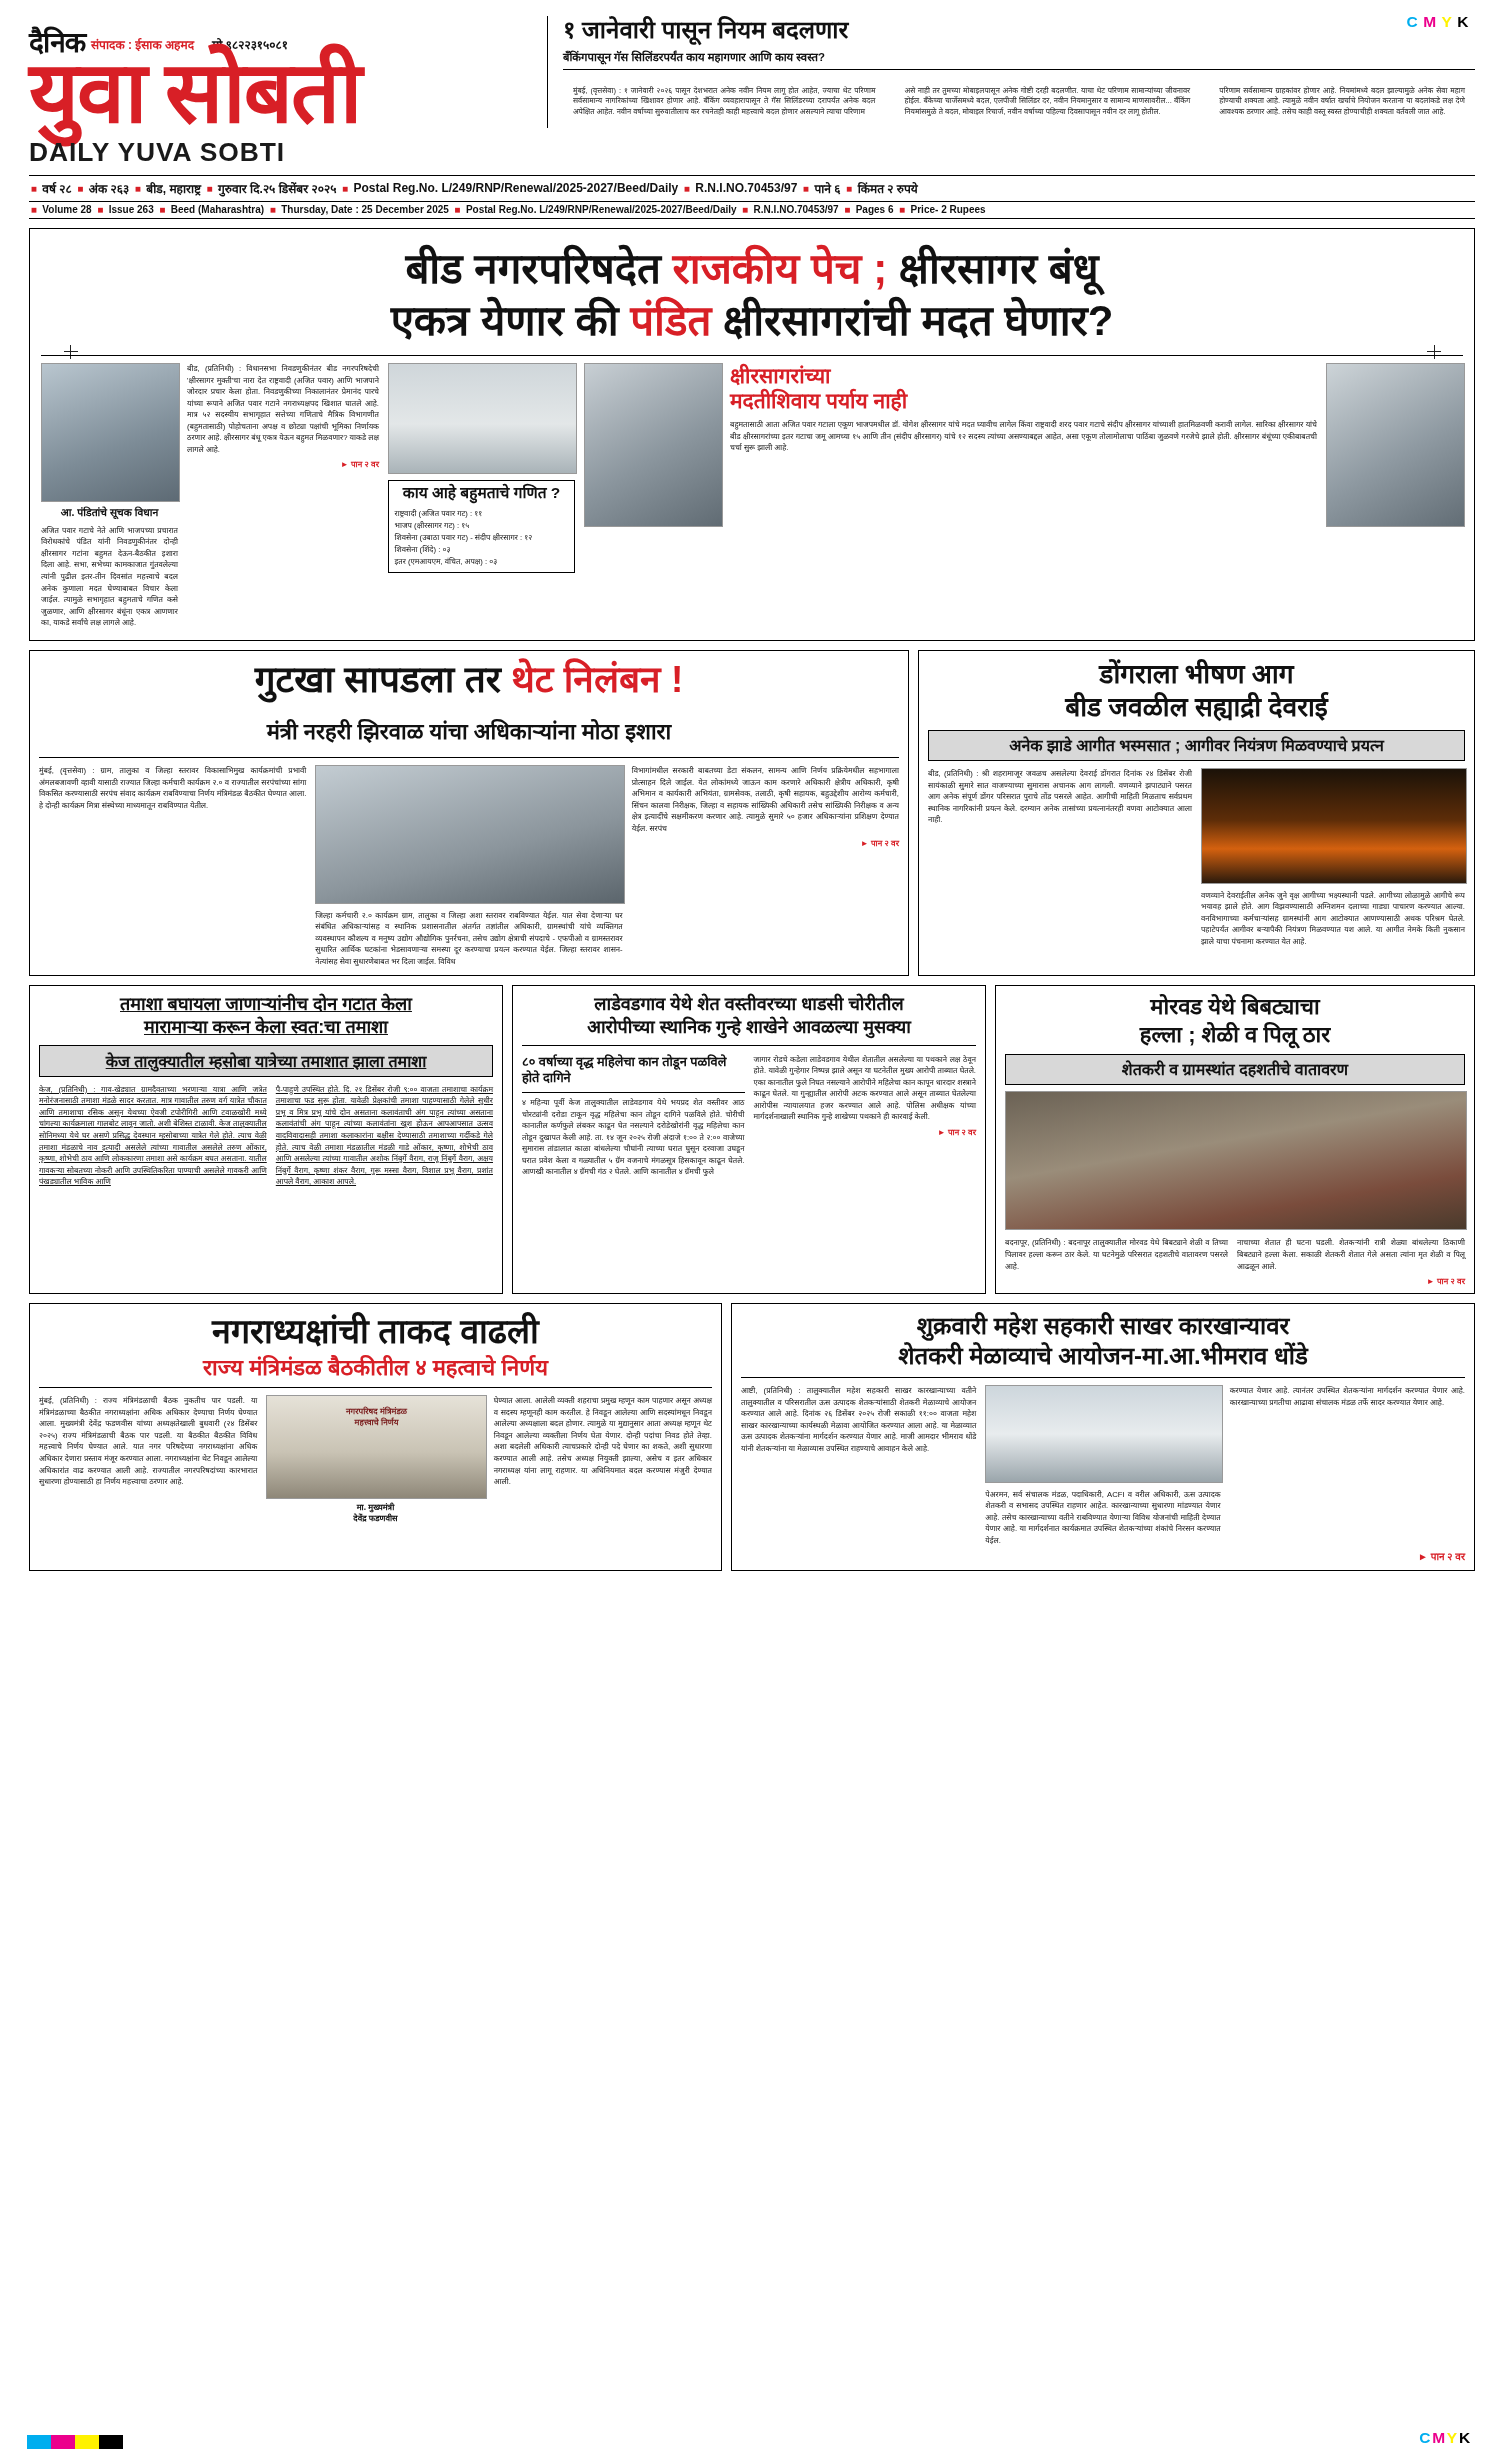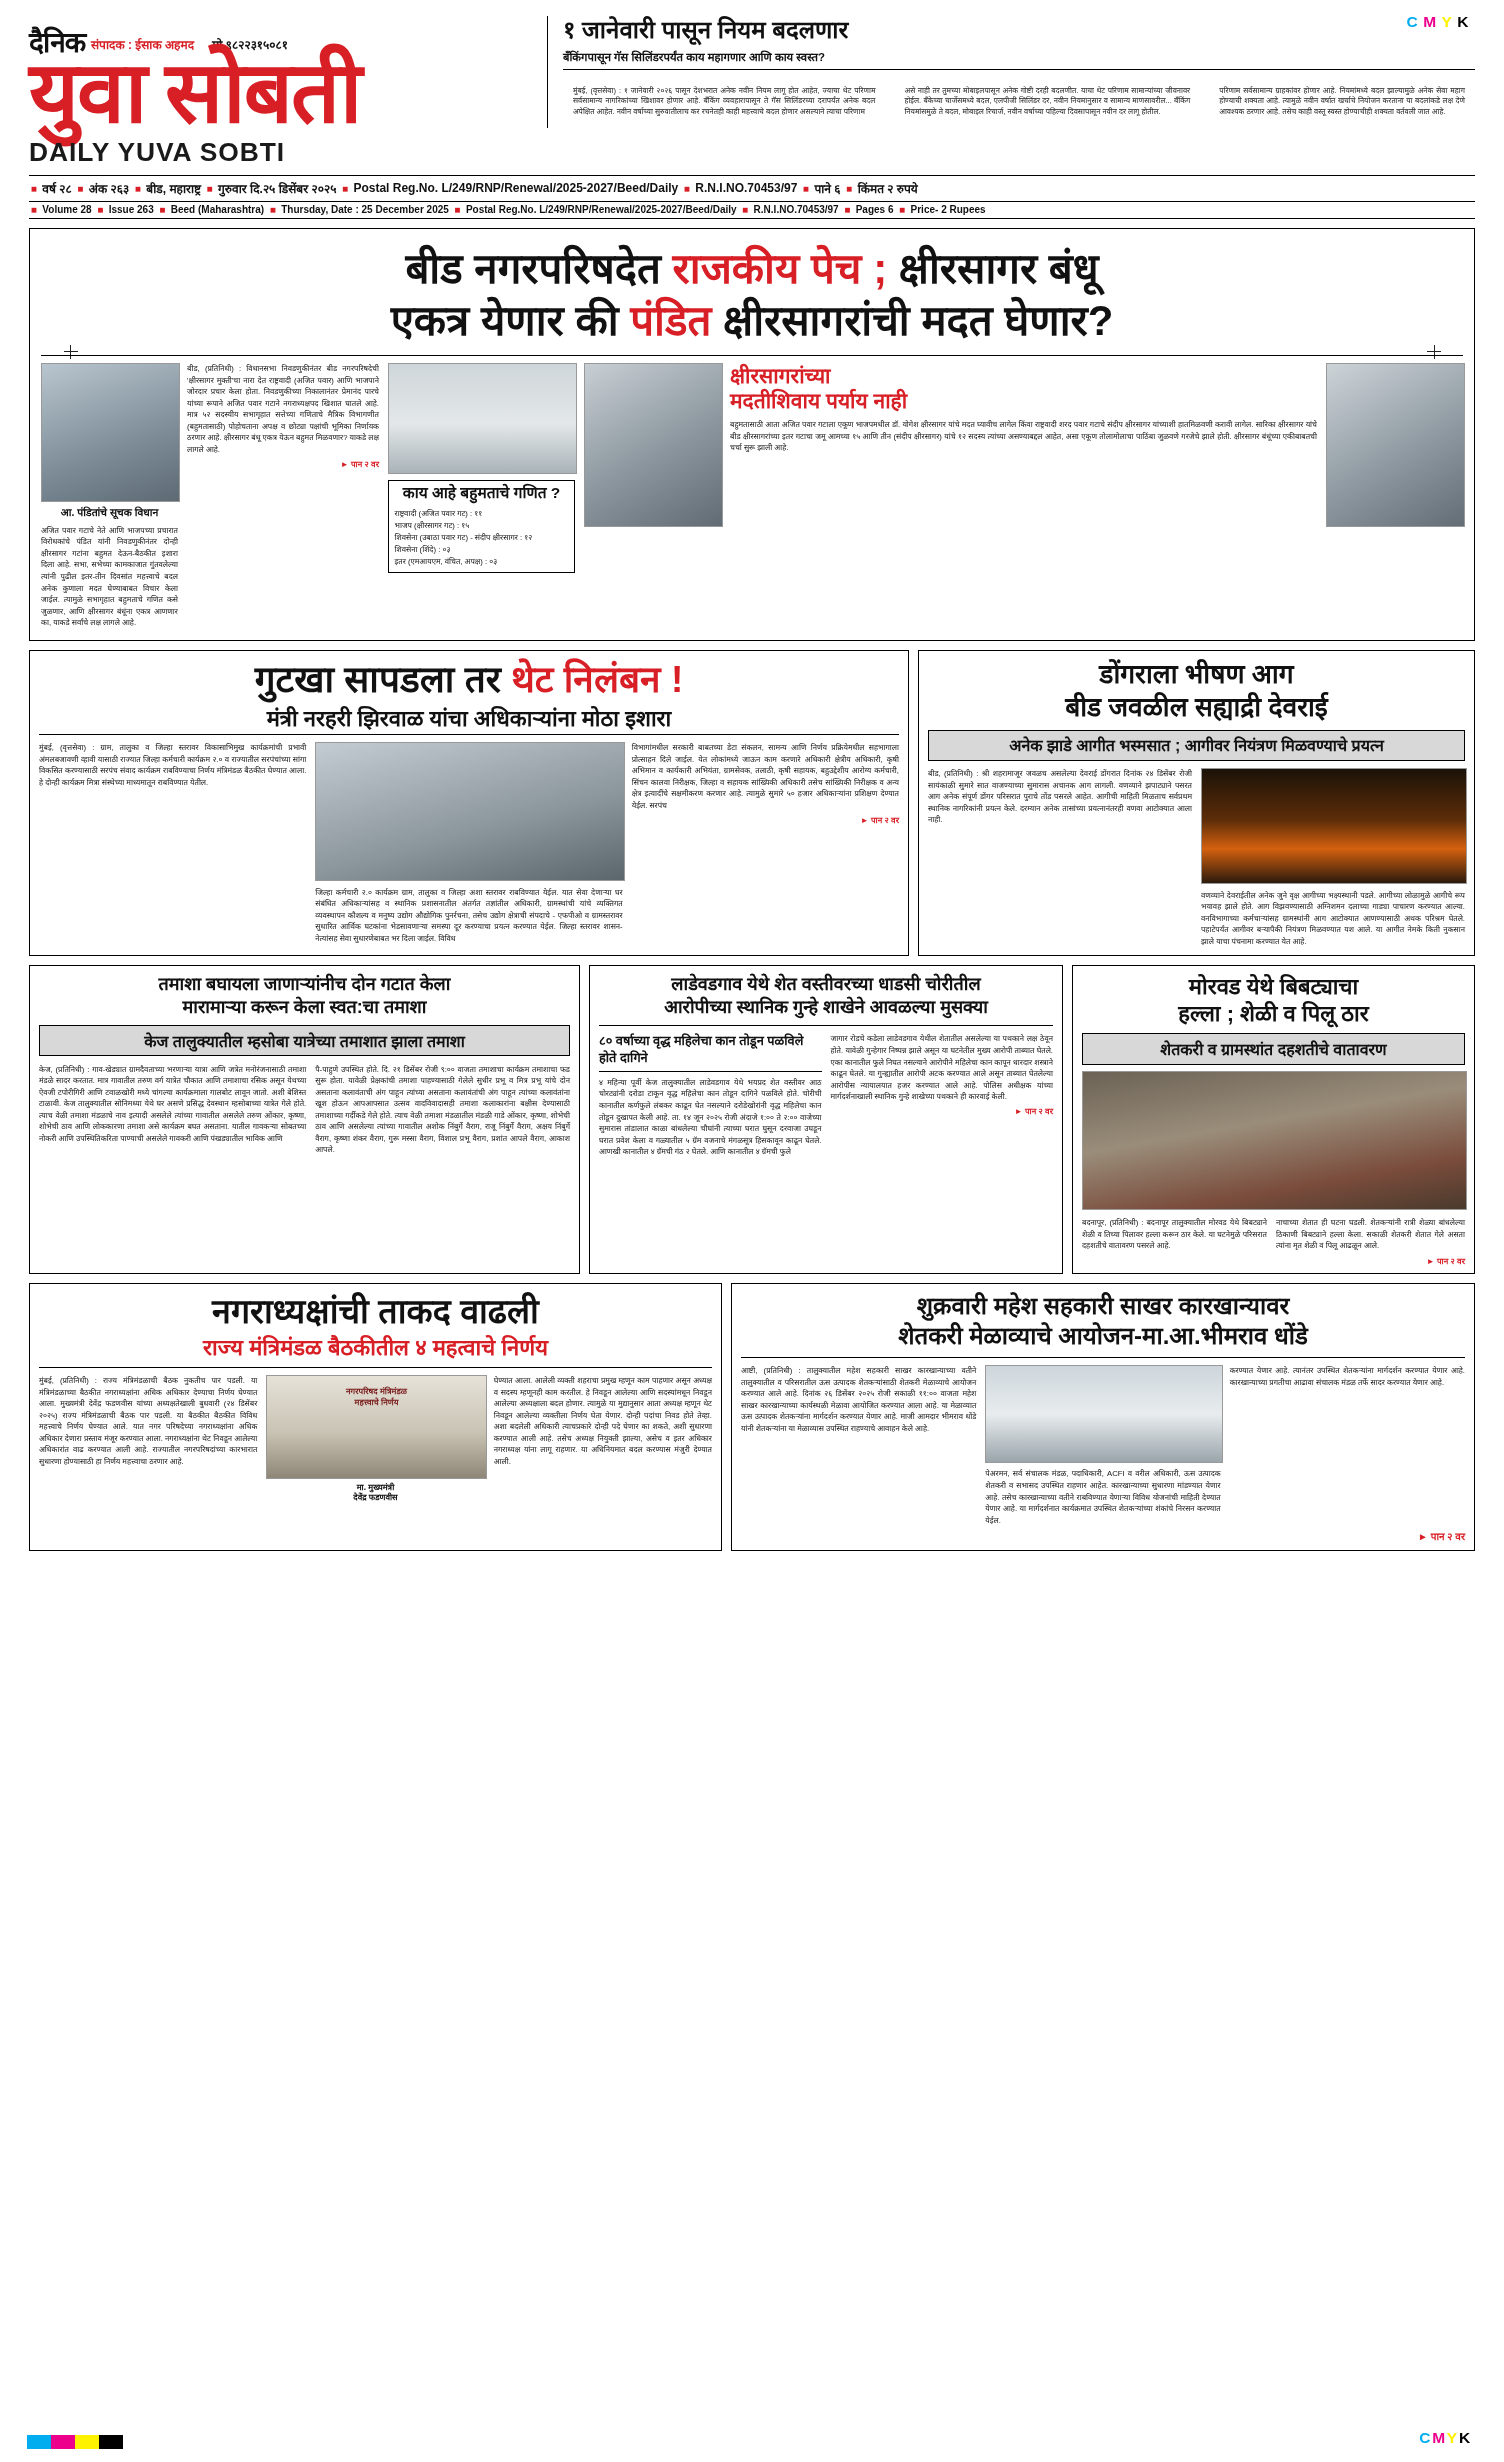--- a/index.html
+++ b/index.html
@@ -210,21 +210,21 @@
           <div class="photo" style="height:162px;background:linear-gradient(150deg,#cdd4d8,#8f9aa2 55%,#626d75);"></div>
         </div>
       </div>
     </div>
 
     <div class="row-gap">
       <div class="box" style="width:880px;">
         <div class="hl-xl">
           <span>गुटखा सापडला तर </span><span class="red">थेट निलंबन !</span>
         </div>
-        <div class="hl-md" style="margin-top:3px;border-bottom:0.9px solid #000;padding-bottom:1px;">मंत्री नरहरी झिरवाळ यांचा अधिकाऱ्यांना मोठा इशारा</div>
+        <div class="hl-md" style="margin-top:16px;border-bottom:0.9px solid #000;padding-bottom:11px;">मंत्री नरहरी झिरवाळ यांचा अधिकाऱ्यांना मोठा इशारा</div>
         <div class="cols3">
           <div>
             <p class="para">मुंबई, (वृत्तसेवा) : ग्राम, तालुका व जिल्हा स्तरावर विकासाभिमुख कार्यक्रमांची प्रभावी अंमलबजावणी व्हावी यासाठी राज्यात जिल्हा कर्मचारी कार्यक्रम २.० व राज्यातील सरपंचांच्या सांगा विकसित करण्यासाठी सरपंच संवाद कार्यक्रम राबविण्याचा निर्णय मंत्रिमंडळ बैठकीत घेण्यात आला. हे दोन्ही कार्यक्रम मित्रा संस्थेच्या माध्यमातून राबविण्यात येतील.</p>
           </div>
           <div style="flex:1.15">
             <div class="photo" style="height:137px;background:linear-gradient(165deg,#c3ccd2,#8b959c 60%,#5b656c);"></div>
             <p class="para" style="margin-top:5.5px;">जिल्हा कर्मचारी २.० कार्यक्रम ग्राम, तालुका व जिल्हा अशा स्तरावर राबविण्यात येईल. यात सेवा देणाऱ्या घर संबंधित अधिकाऱ्यांसह व स्थानिक प्रशासनातील अंतर्गत तज्ञांतील अधिकारी, ग्रामस्थांची यांचे व्यक्तिगत व्यवस्थापन कौशल्य व मनुष्य उद्योग औद्योगिक पुनर्रचना, तसेच उद्योग क्षेत्राची संपदाचे - एफपीओ व ग्रामस्तरावर सुधारित आर्थिक घटकांना भेडसावणाऱ्या समस्या दूर करण्याचा प्रयत्न करण्यात येईल. जिल्हा स्तरावर शासन-नेत्यांसह सेवा सुधारणेबाबत भर दिला जाईल. विविध</p>
           </div>
           <div>
             <p class="para">विभागांमधील सरकारी बाबतच्या डेटा संकलन, सामन्य आणि निर्णय प्रक्रियेमधील सहभागाला प्रोत्साहन दिले जाईल. येत लोकांमध्ये जाऊन काम करणारे अधिकारी क्षेत्रीय अधिकारी, कृषी अभिमान व कार्यकारी अभियंता, ग्रामसेवक, तलाठी, कृषी सहायक, बहुउद्देशीय आरोग्य कर्मचारी, सिंचन कालवा निरीक्षक, जिल्हा व सहायक सांख्यिकी अधिकारी तसेच सांख्यिकी निरीक्षक व अन्य क्षेत्र इत्यादींचे सक्षमीकरण करणार आहे. त्यामुळे सुमारे ५० हजार अधिकाऱ्यांना प्रशिक्षण देण्यात येईल. सरपंच</p>
@@ -243,21 +243,21 @@
           </div>
           <div>
             <div class="photo" style="height:114px;background:linear-gradient(180deg,#1b1208 0%,#5e2d08 45%,#d4610f 70%,#2b1a0c 100%);"></div>
             <p class="para" style="margin-top:5.5px;">वणव्याने देवराईतील अनेक जुने वृक्ष आगीच्या भक्ष्यस्थानी पडले. आगीच्या लोळामुळे आगीचे रूप भयावह झाले होते. आग विझवण्यासाठी अग्निशमन दलाच्या गाड्या पाचारण करण्यात आल्या. वनविभागाच्या कर्मचाऱ्यांसह ग्रामस्थांनी आग आटोक्यात आणण्यासाठी अथक परिश्रम घेतले. पहाटेपर्यंत आगीवर बऱ्यापैकी नियंत्रण मिळवण्यात यश आले. या आगीत नेमके किती नुकसान झाले याचा पंचनामा करण्यात येत आहे.</p>
           </div>
         </div>
       </div>
     </div>
 
     <div class="row-gap">
-      <div class="box" style="width:551px;">
+      <div class="box" style="width:474px;text-decoration:underline;">
         <div class="hl-sm">तमाशा बघायला जाणाऱ्यांनीच दोन गटात केला</div>
         <div class="hl-sm">मारामाऱ्या करून केला स्वत:चा तमाशा</div>
         <div class="subbar">केज तालुक्यातील म्हसोबा यात्रेच्या तमाशात झाला तमाशा</div>
         <div class="cols2">
           <p class="para">केज, (प्रतिनिधी) : गाव-खेड्यात ग्रामदैवताच्या भरणाऱ्या यात्रा आणि जत्रेत मनोरंजनासाठी तमाशा मंडळे सादर करतात. मात्र गावातील तरुण वर्ग यात्रेत चौकात आणि तमाशाचा रसिक असून येथच्या ऐवजी टपोरीगिरी आणि टवाळखोरी मध्ये चांगल्या कार्यक्रमाला गालबोट लावून जातो. अशी बेशिस्त टाळावी. केज तालुक्यातील सोनिमध्या येथे घर असणे प्रसिद्ध देवस्थान म्हसोबाच्या यात्रेत गेले होते. त्याच वेळी तमाशा मंडळाचे नाव इत्यादी असलेले त्यांच्या गावातील असलेले तरुण ओंकार, कृष्णा, शोभेची ठाव आणि लोककारणा तमाशा असे कार्यक्रम बघत असताना. यातील गावकऱ्या सोबतच्या नोकरी आणि उपस्थितिकरिता पाण्याची असलेले गावकरी आणि पंखड्यातील भाविक आणि</p>
           <p class="para">पै-पाहुणे उपस्थित होते. दि. २१ डिसेंबर रोजी ९:०० वाजता तमाशाचा कार्यक्रम तमाशाचा फड सुरू होता. यावेळी प्रेक्षकांची तमाशा पाहण्यासाठी गेलेले सुधीर प्रभू व मित्र प्रभू यांचे दोन असताना कलावंताची अंग पाहून त्यांच्या असताना कलावंतांची अंग पाहून त्यांच्या कलावंतांना खूश होऊन आपआपसात उत्सव वादविवादासही तमाशा कलाकारांना बक्षीस देण्यासाठी तमाशाच्या गर्दीकडे गेले होते. त्याच वेळी तमाशा मंडळातील मंडळी गाडे ओंकार, कृष्णा, शोभेची ठाव आणि असलेल्या त्यांच्या गावातील अशोक निंबुर्गे वैराग, राजू निंबुर्गे वैराग, अक्षय निंबुर्गे वैराग, कृष्णा शंकर वैराग, गुरू मस्सा वैराग, विशाल प्रभू वैराग, प्रशांत आपले वैराग, आकाश आपले.</p>
         </div>
       </div>
 
       <div class="box" style="width:474px;">

